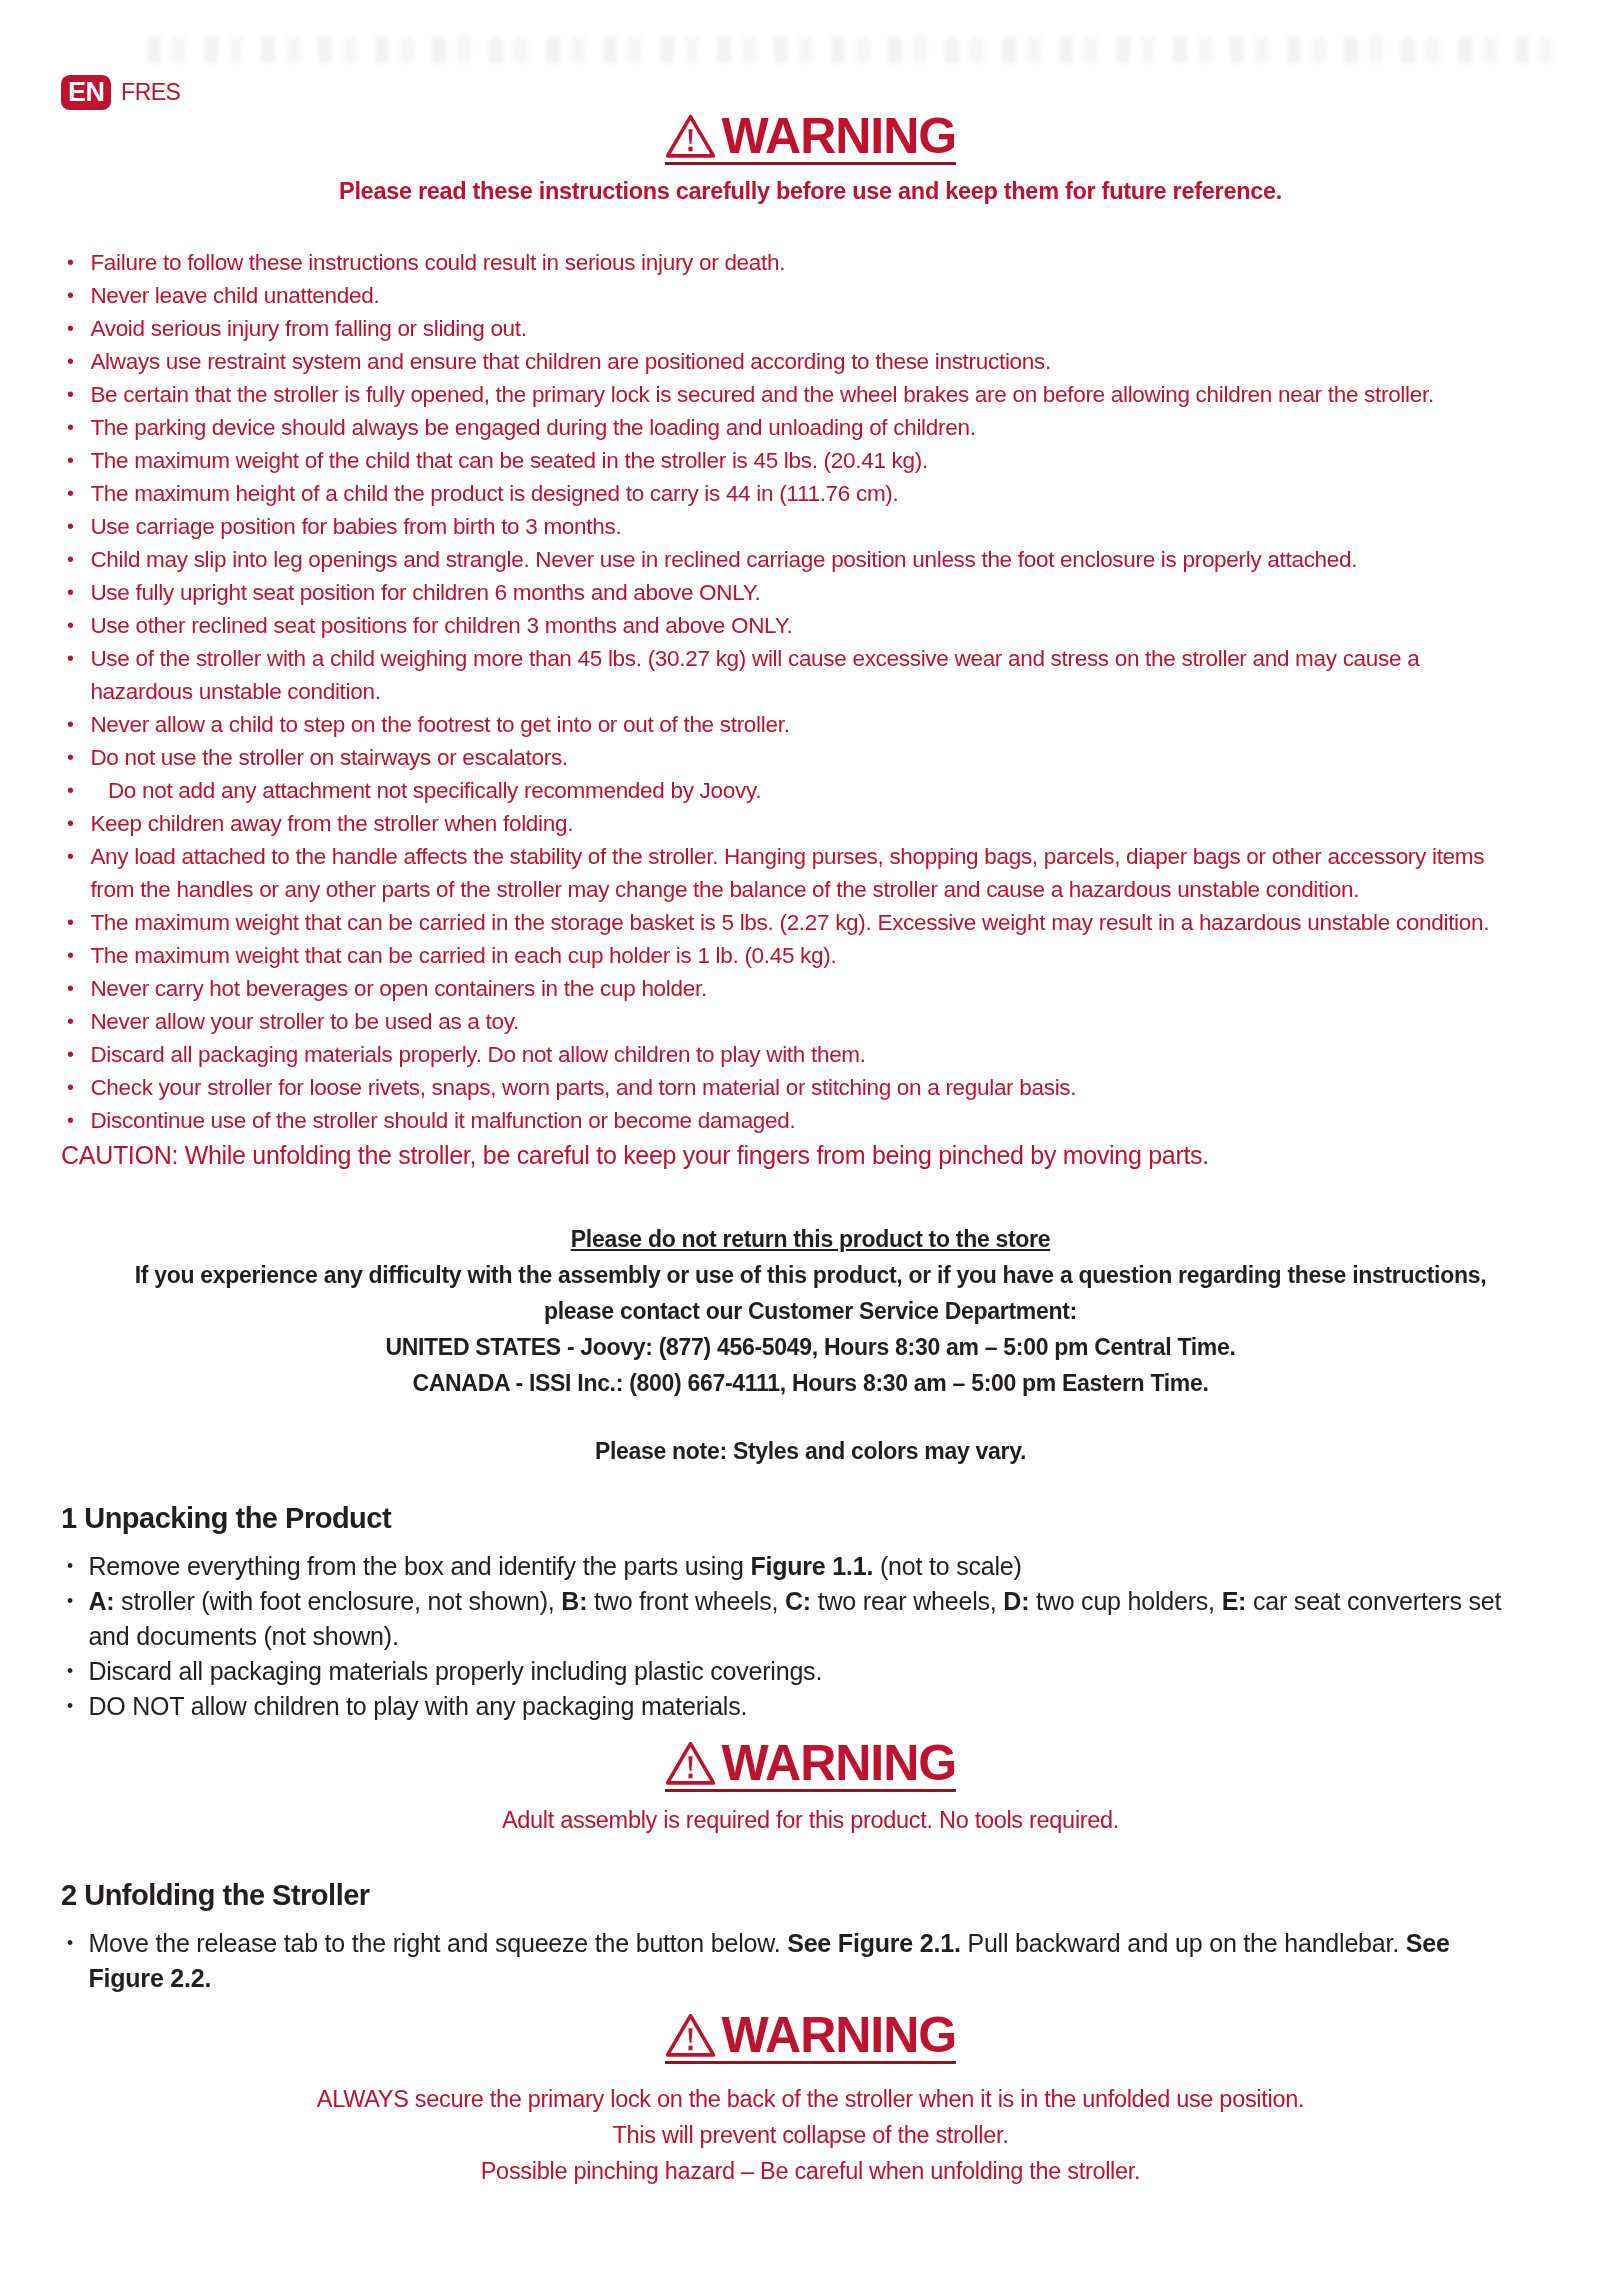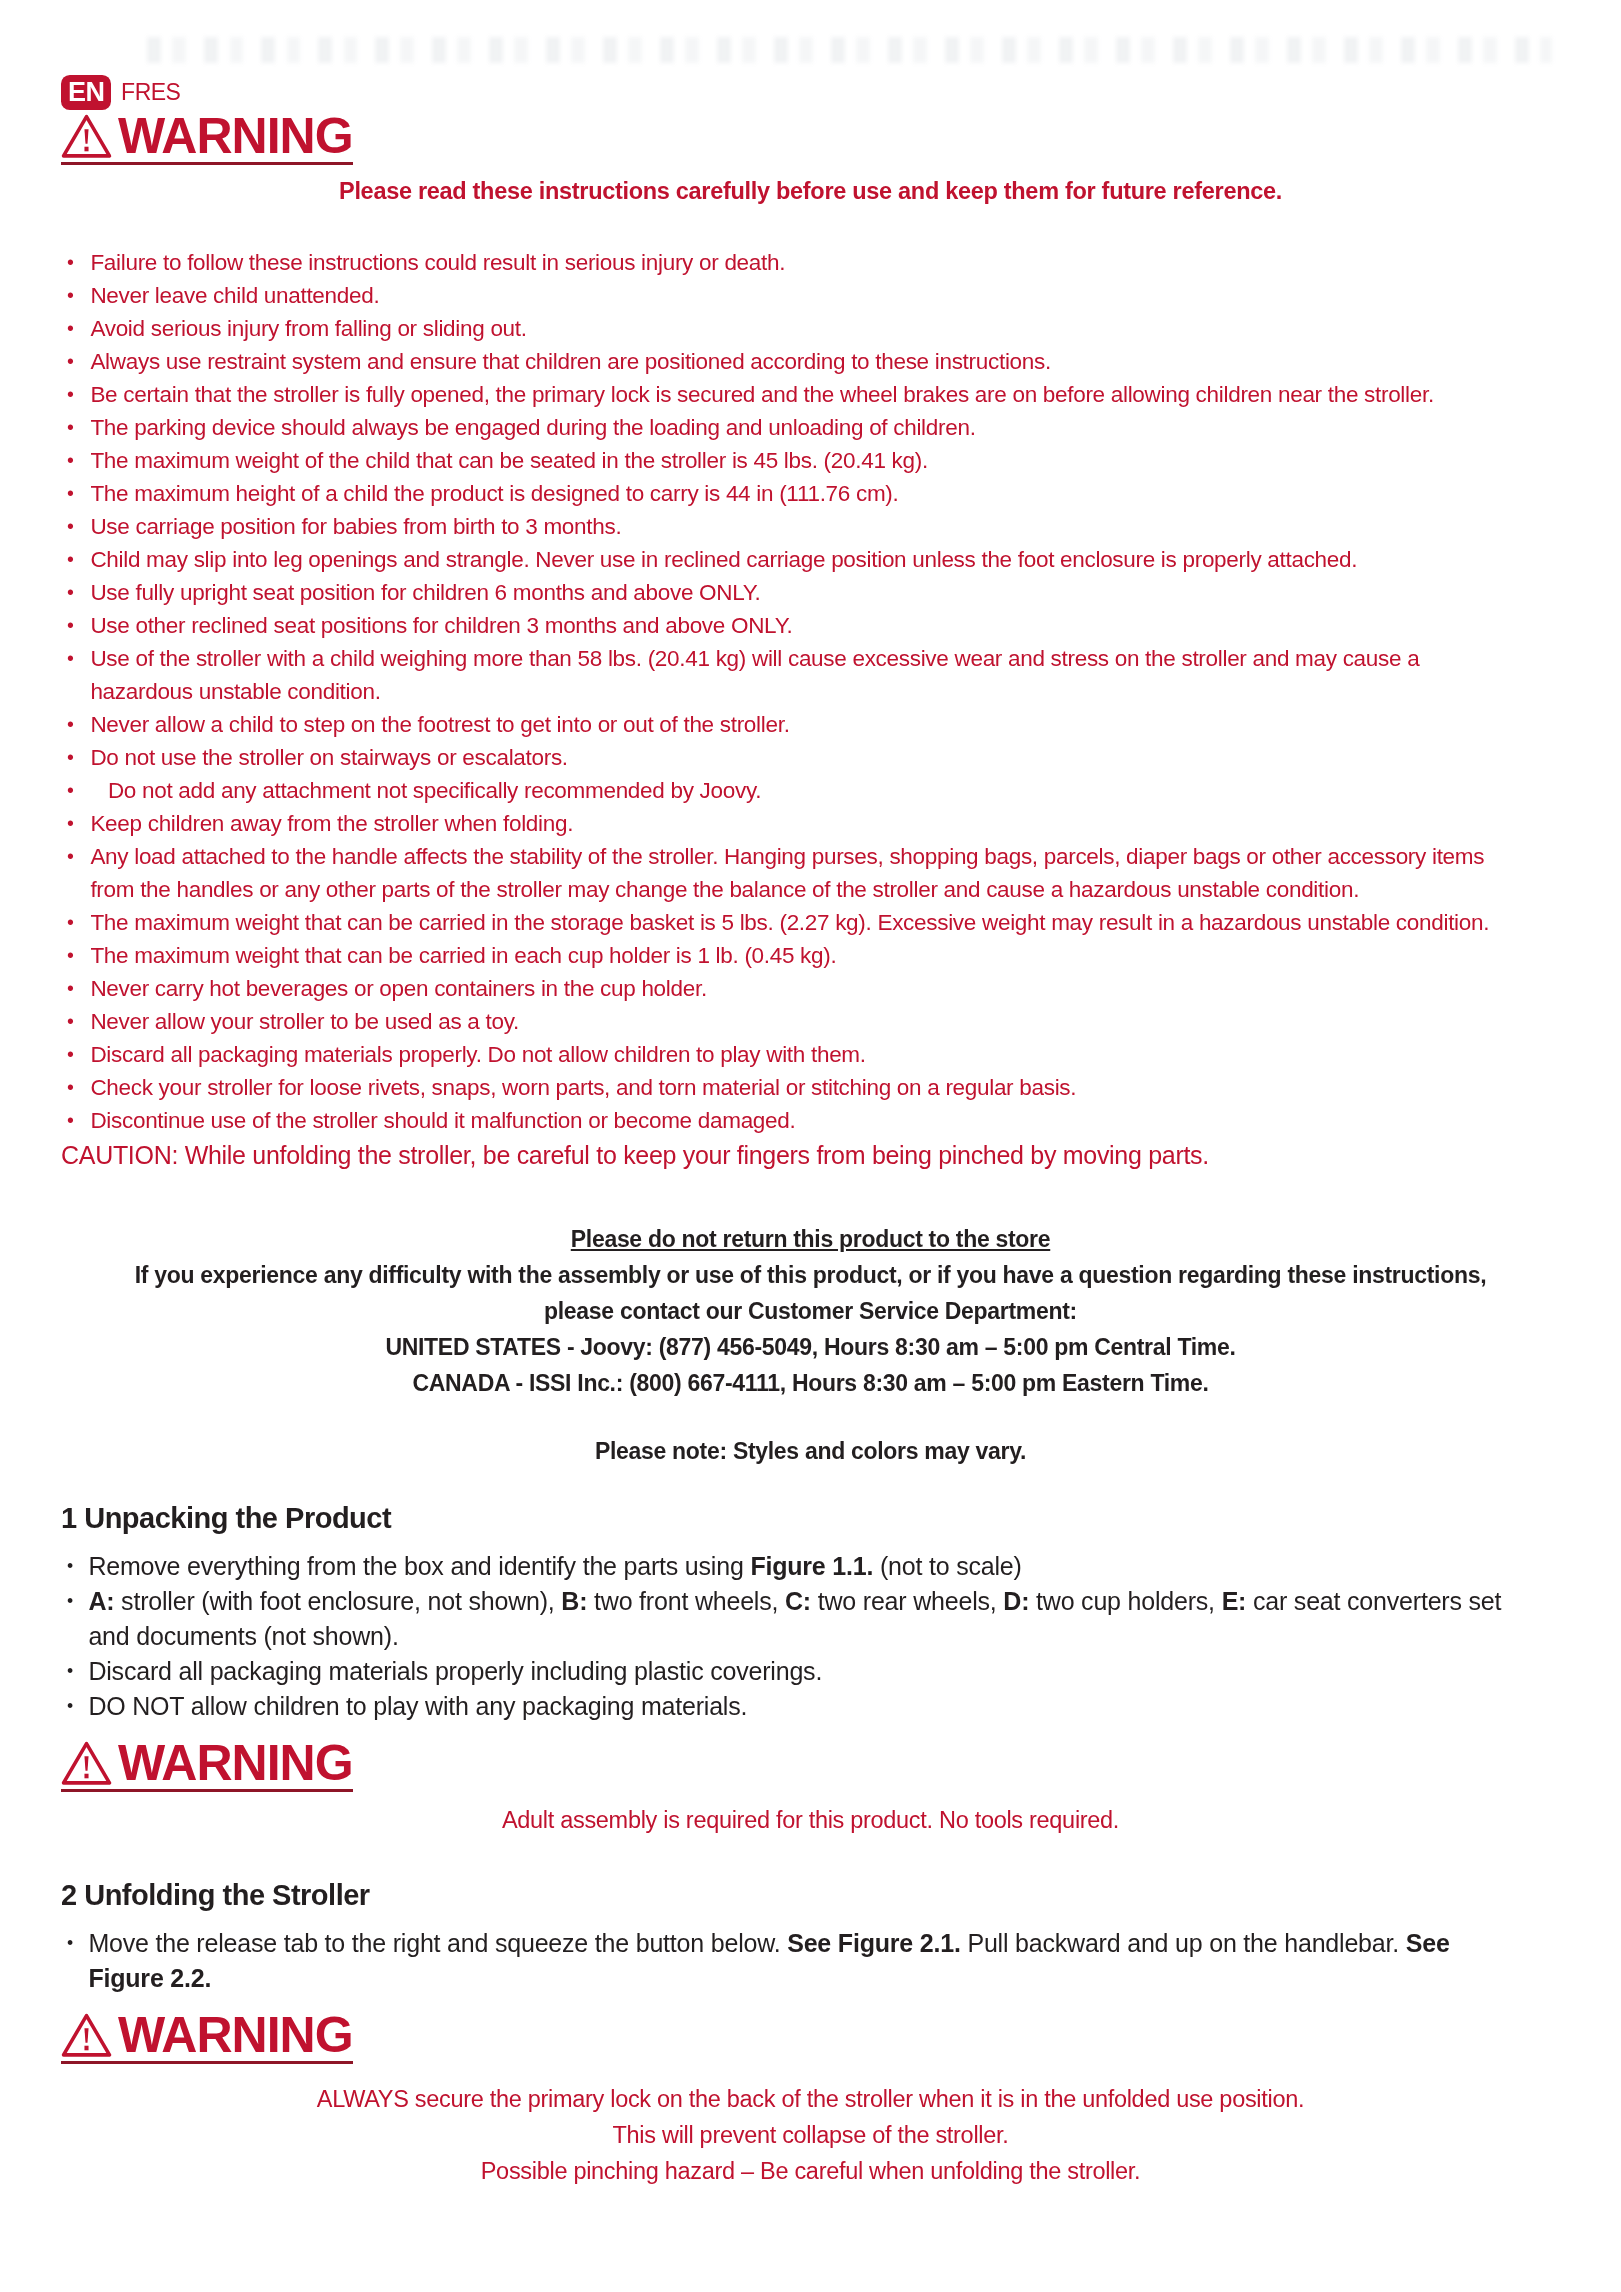--- a/index.html
+++ b/index.html
@@ -23,21 +23,21 @@
   
   .lang-row{display:flex;align-items:center;gap:9.8px;margin-top:43px;height:29px;}
   .lang-badge{
     background:var(--accent,#c0122f);color:#fff;font-weight:bold;
     font-size:27px;line-height:1;padding:3.9px 6.9px 4.9px 6.9px;border-radius:8.8px;
     letter-spacing:-0.5px;
   }
   .lang-codes{color:var(--accent,#c0122f);font-weight:normal;font-size:23px;letter-spacing:-0.5px;}
 
   
-  .warn-heading{display:flex;}
+  .warn-heading{display:flex;justify-content:center;}
   .warn-inline{
     display:inline-flex;align-items:flex-end;gap:5.9px;
     border-bottom:3.9px solid var(--accent-dark,#8e1527);
     padding-bottom:2.9px;color:var(--accent,#c0122f);
   }
   .warn-tri{width:51px;height:46px;display:block;}
   .warn-word{
     font-size:50px;font-weight:bold;letter-spacing:-1px;line-height:0.92;
   }
   .warn-heading.top{margin-top:5.9px;}
@@ -120,21 +120,21 @@
     <li>Avoid serious injury from falling or sliding out.</li>
     <li>Always use restraint system and ensure that children are positioned according to these instructions.</li>
     <li>Be certain that the stroller is fully opened, the primary lock is secured and the wheel brakes are on before allowing children near the stroller.</li>
     <li>The parking device should always be engaged during the loading and unloading of children.</li>
     <li>The maximum weight of the child that can be seated in the stroller is 45 lbs. (20.41 kg).</li>
     <li>The maximum height of a child the product is designed to carry is 44 in (111.76 cm).</li>
     <li>Use carriage position for babies from birth to 3 months.</li>
     <li>Child may slip into leg openings and strangle. Never use in reclined carriage position unless the foot enclosure is properly attached.</li>
     <li>Use fully upright seat position for children 6 months and above ONLY.</li>
     <li>Use other reclined seat positions for children 3 months and above ONLY.</li>
-    <li>Use of the stroller with a child weighing more than 58 lbs. (20.41 kg) will cause excessive wear and stress on the stroller and may cause a hazardous unstable condition.</li>
+    <li>Use of the stroller with a child weighing more than 45 lbs. (30.27 kg) will cause excessive wear and stress on the stroller and may cause a hazardous unstable condition.</li>
     <li>Never allow a child to step on the footrest to get into or out of the stroller.</li>
     <li>Do not use the stroller on stairways or escalators.</li>
     <li class="indent">Do not add any attachment not specifically recommended by Joovy.</li>
     <li>Keep children away from the stroller when folding.</li>
     <li>Any load attached to the handle affects the stability of the stroller. Hanging purses, shopping bags, parcels, diaper bags or other accessory items from the handles or any other parts of the stroller may change the balance of the stroller and cause a hazardous unstable condition.</li>
     <li>The maximum weight that can be carried in the storage basket is 5 lbs. (2.27 kg). Excessive weight may result in a hazardous unstable condition.</li>
     <li>The maximum weight that can be carried in each cup holder is 1 lb. (0.45 kg).</li>
     <li>Never carry hot beverages or open containers in the cup holder.</li>
     <li>Never allow your stroller to be used as a toy.</li>
     <li>Discard all packaging materials properly. Do not allow children to play with them.</li>

